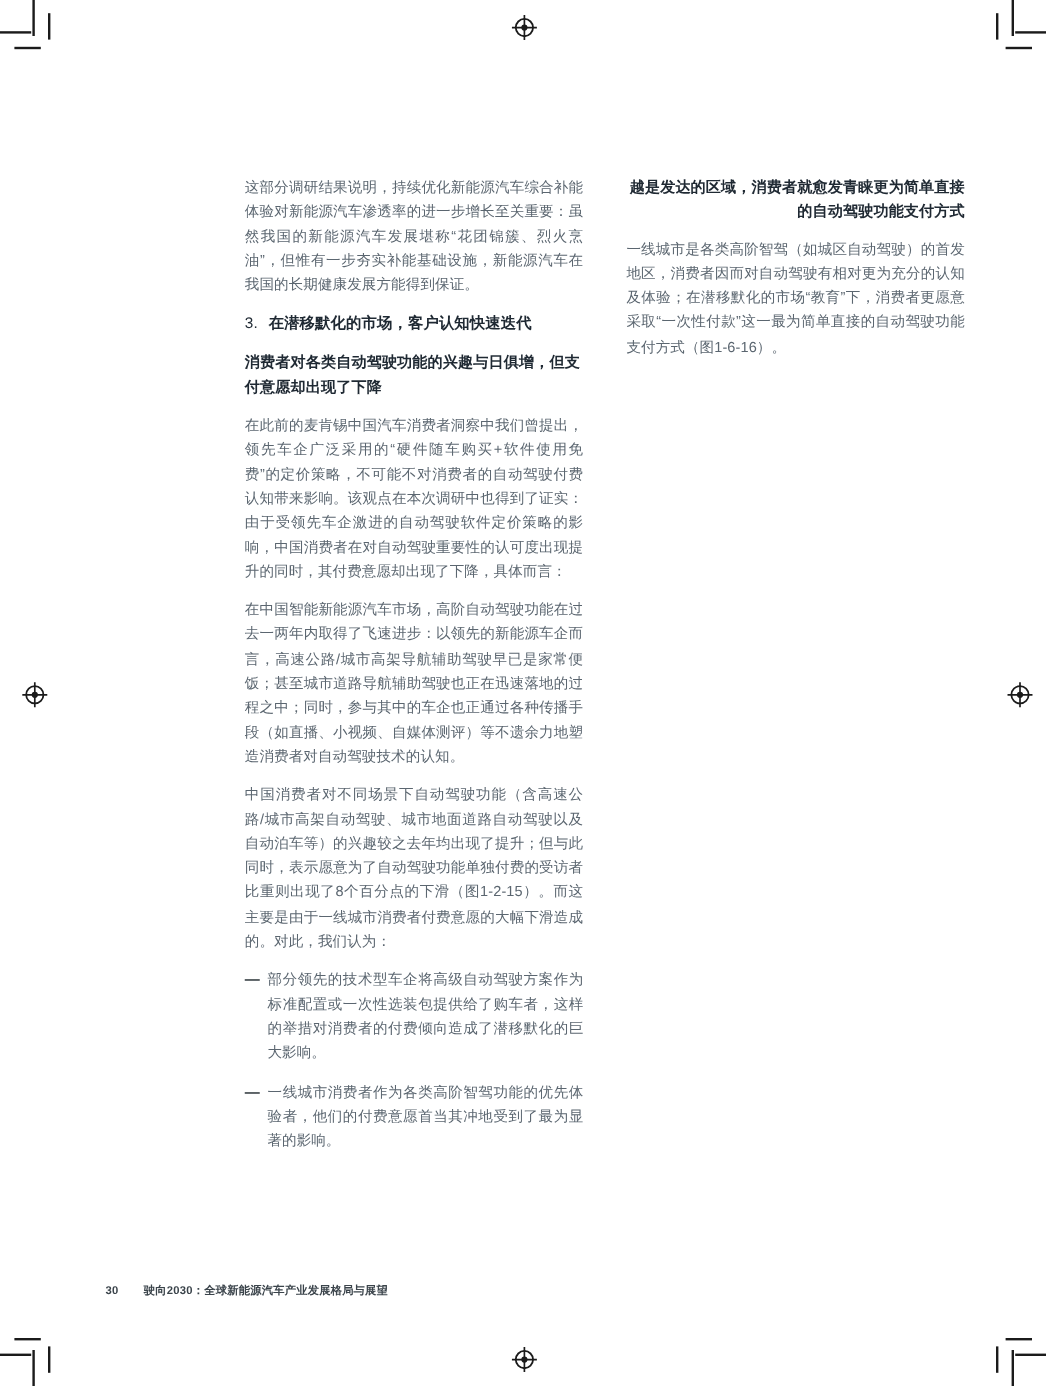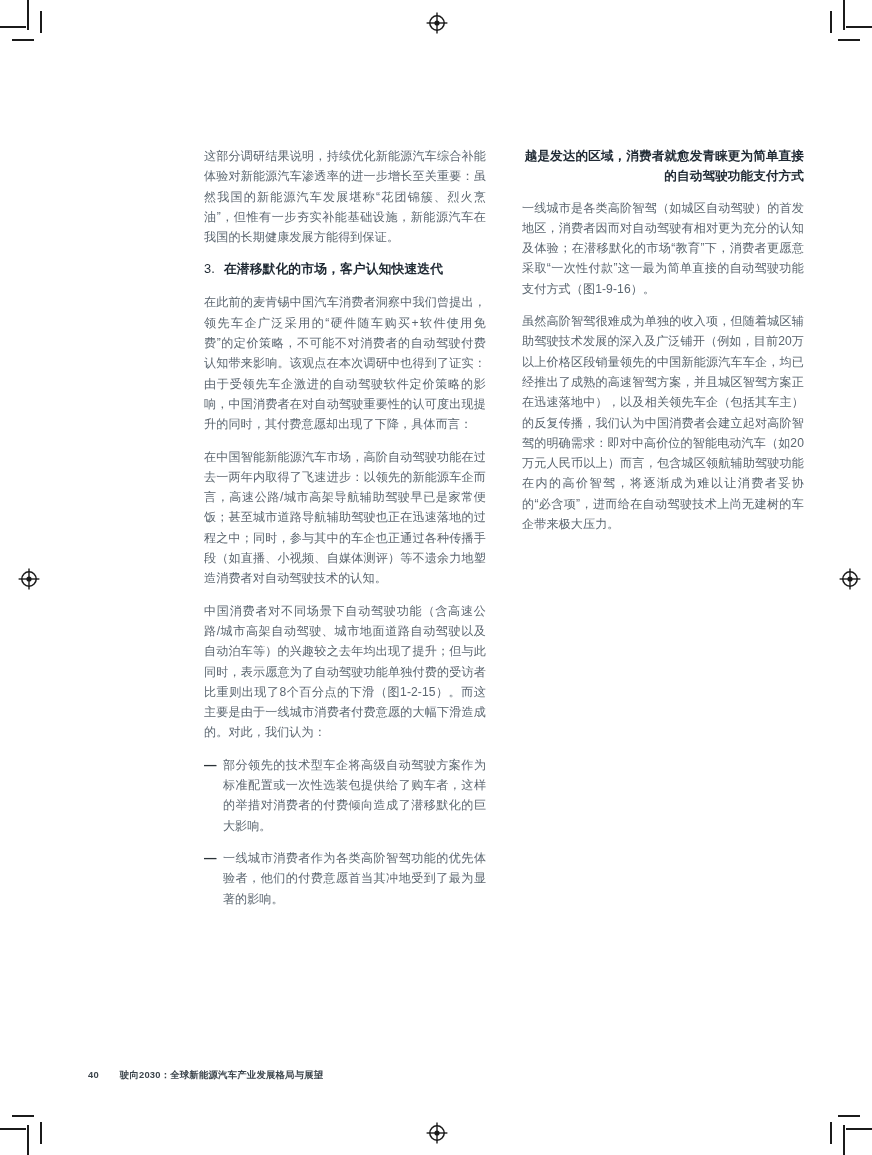--- a/index.html
+++ b/index.html
@@ -201,20 +201,21 @@
 
     <div class="col">
 
       <p class="body">这部分调研结果说明，持续优化新能源汽车综合补能体验对新能源汽车渗透率的进一步增长至关重要：虽然我国的新能源汽车发展堪称“花团锦簇、烈火烹油”，但惟有一步夯实补能基础设施，新能源汽车在我国的长期健康发展方能得到保证。</p>
 
       <h2 class="numbered">
         <span class="num">3.</span>
         <span>在潜移默化的市场，客户认知快速迭代</span>
       </h2>
 
+      <h3 class="subhead">消费者对各类自动驾驶功能的兴趣与日俱增，但支付意愿却出现了下降</h3>
 
       <p class="body">在此前的麦肯锡中国汽车消费者洞察中我们曾提出，领先车企广泛采用的“硬件随车购买+软件使用免费”的定价策略，不可能不对消费者的自动驾驶付费认知带来影响。该观点在本次调研中也得到了证实：由于受领先车企激进的自动驾驶软件定价策略的影响，中国消费者在对自动驾驶重要性的认可度出现提升的同时，其付费意愿却出现了下降，具体而言：</p>
 
       <p class="body">在中国智能新能源汽车市场，高阶自动驾驶功能在过去一两年内取得了飞速进步：以领先的新能源车企而言，高速公路/城市高架导航辅助驾驶早已是家常便饭；甚至城市道路导航辅助驾驶也正在迅速落地的过程之中；同时，参与其中的车企也正通过各种传播手段（如直播、小视频、自媒体测评）等不遗余力地塑造消费者对自动驾驶技术的认知。</p>
 
       <p class="body">中国消费者对不同场景下自动驾驶功能（含高速公路/城市高架自动驾驶、城市地面道路自动驾驶以及自动泊车等）的兴趣较之去年均出现了提升；但与此同时，表示愿意为了自动驾驶功能单独付费的受访者比重则出现了8个百分点的下滑（图1-2-15）。而这主要是由于一线城市消费者付费意愿的大幅下滑造成的。对此，我们认为：</p>
 
       <ul class="bullets">
         <li>
           <span class="dash">—</span>
@@ -225,29 +226,28 @@
           <span>一线城市消费者作为各类高阶智驾功能的优先体验者，他们的付费意愿首当其冲地受到了最为显著的影响。</span>
         </li>
       </ul>
 
     </div>
 
     <div class="col">
 
       <h3 class="subhead" style="margin-top:0;text-align:right;">越是发达的区域，消费者就愈发青睐更为简单直接的自动驾驶功能支付方式</h3>
 
-      <p class="body">一线城市是各类高阶智驾（如城区自动驾驶）的首发地区，消费者因而对自动驾驶有相对更为充分的认知及体验；在潜移默化的市场“教育”下，消费者更愿意采取“一次性付款”这一最为简单直接的自动驾驶功能支付方式（图1-9-16）。</p>
-
-
-
-
-      <p class="body">虽然高阶智驾很难成为单独的收入项，但随着城区辅助驾驶技术发展的深入及广泛铺开（例如，目前20万以上价格区段销量领先的中国新能源汽车车企，均已经推出了成熟的高速智驾方案，并且城区智驾方案正在迅速落地中），以及相关领先车企（包括其车主）的反复传播，我们认为中国消费者会建立起对高阶智驾的明确需求：即对中高价位的智能电动汽车（如20万元人民币以上）而言，包含城区领航辅助驾驶功能在内的高价智驾，将逐渐成为难以让消费者妥协的“必含项”，进而给在自动驾驶技术上尚无建树的车企带来极大压力。</p>
+      <p class="body">一线城市是各类高阶智驾（如城区自动驾驶）的首发地区，消费者因而对自动驾驶有相对更为充分的认知及体验；在潜移默化的市场“教育”下，消费者更愿意采取“一次性付款”这一最为简单直接的自动驾驶功能支付方式（图1-6-16）。</p>
+
+
+
+
 
     </div>
 
   </div>
 
   <div class="footer">
-    <span class="pagenum">40</span>
+    <span class="pagenum">30</span>
     <span class="booktitle">驶向2030：全球新能源汽车产业发展格局与展望</span>
   </div>
 
 </div>
 
 </body></html>

